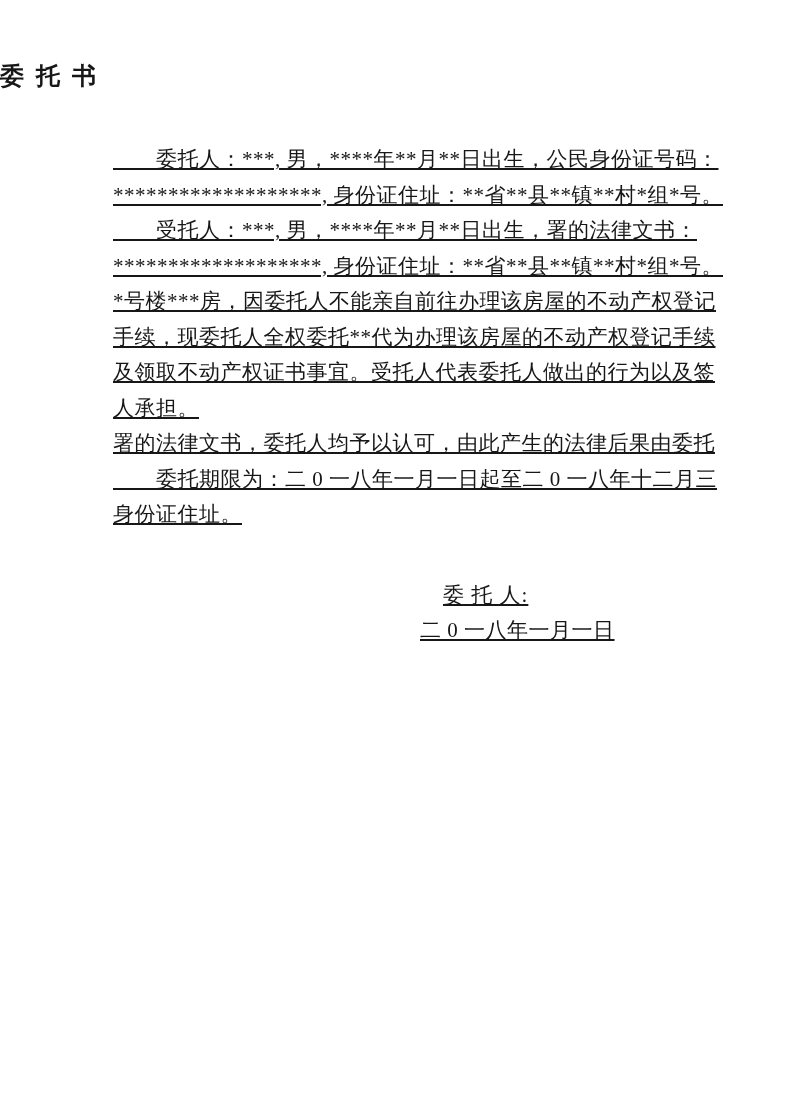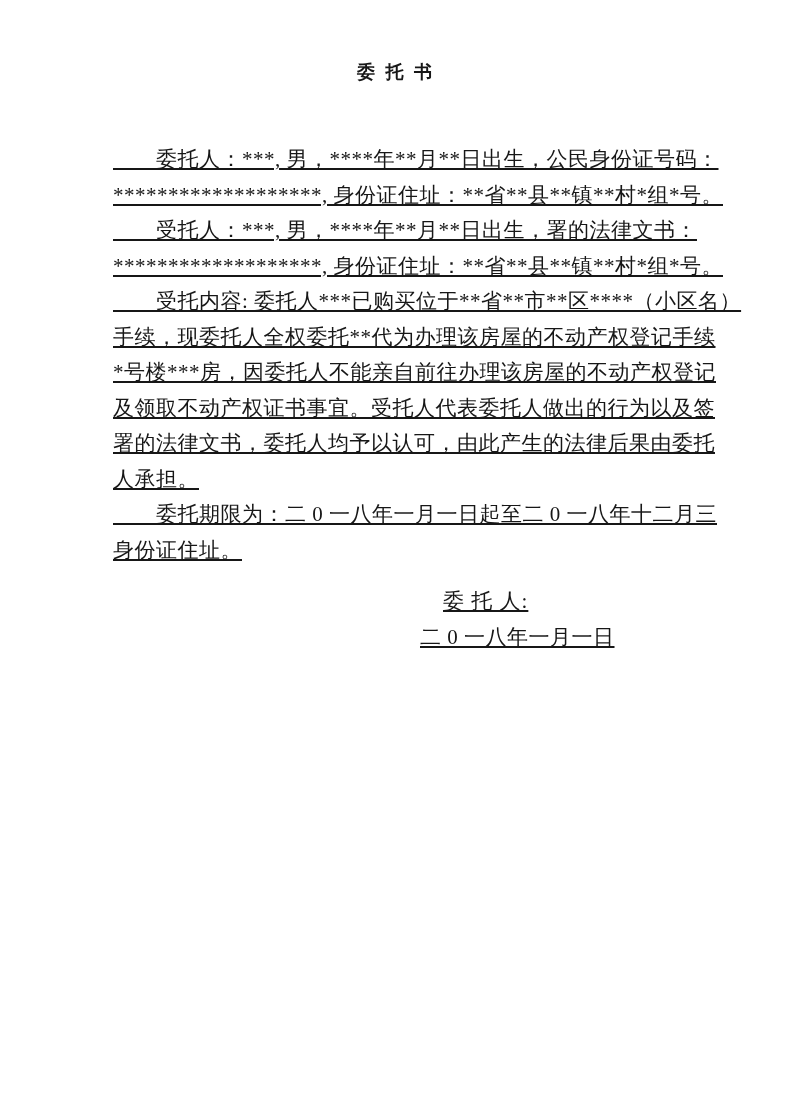--- a/index.html
+++ b/index.html
@@ -14,22 +14,22 @@
     background: #ffffff;
     font-family: "Liberation Serif", "DejaVu Serif", serif;
     color: #171717;
     overflow: hidden;
   }
   .doc-title {
     position: absolute;
     top: 60px;
     left: 0;
     width: 100%;
-    text-align: center;
-    font-size: 18px;
+    text-align: left;
+    font-size: 24px;
     font-weight: bold;
     letter-spacing: 3px;
     white-space: pre;
   }
   .doc-body {
     position: absolute;
     top: 142px;
     left: 113px;
     width: 590px;
   }
@@ -38,21 +38,21 @@
     padding: 0;
   }
   .line {
     font-size: 21px;
     line-height: 35.5px;
     white-space: pre;
     letter-spacing: 0.5px;
     text-decoration: underline;
   }
   .signature-block {
-    margin-top: 16px;
+    margin-top: 45px;
   }
   .sig-name {
     margin-left: 330px;
     letter-spacing: 1px;
   }
   .sig-date {
     margin-left: 307px;
   }
 </style>
 </head>
@@ -68,26 +68,25 @@
       <div class="line">　　委托人：***, 男，****年**月**日出生，公民身份证号码：</div>
       <div class="line">*******************, 身份证住址：**省**县**镇**村*组*号。</div>
     </div>
 
     <div class="para">
       <div class="line">　　受托人：***, 男，****年**月**日出生，署的法律文书：</div>
       <div class="line">*******************, 身份证住址：**省**县**镇**村*组*号。</div>
     </div>
 
     <div class="para">
-      <div class="line">　　受托内容: 委托人***已购买位于**省**市**区****（小区名）</div>
+      <div class="line">*号楼***房，因委托人不能亲自前往办理该房屋的不动产权登记</div>
       <div class="line">手续，现委托人全权委托**代为办理该房屋的不动产权登记手续</div>
-      <div class="line">*号楼***房，因委托人不能亲自前往办理该房屋的不动产权登记</div>
       <div class="line">及领取不动产权证书事宜。受托人代表委托人做出的行为以及签</div>
+      <div class="line">人承担。</div>
       <div class="line">署的法律文书，委托人均予以认可，由此产生的法律后果由委托</div>
-      <div class="line">人承担。</div>
     </div>
 
     <div class="para">
       <div class="line">　　委托期限为：二 0 一八年一月一日起至二 0 一八年十二月三</div>
       <div class="line">身份证住址。</div>
     </div>
 
 
     <div class="signature-block">
       <div class="line sig-name">委 托 人:</div>

